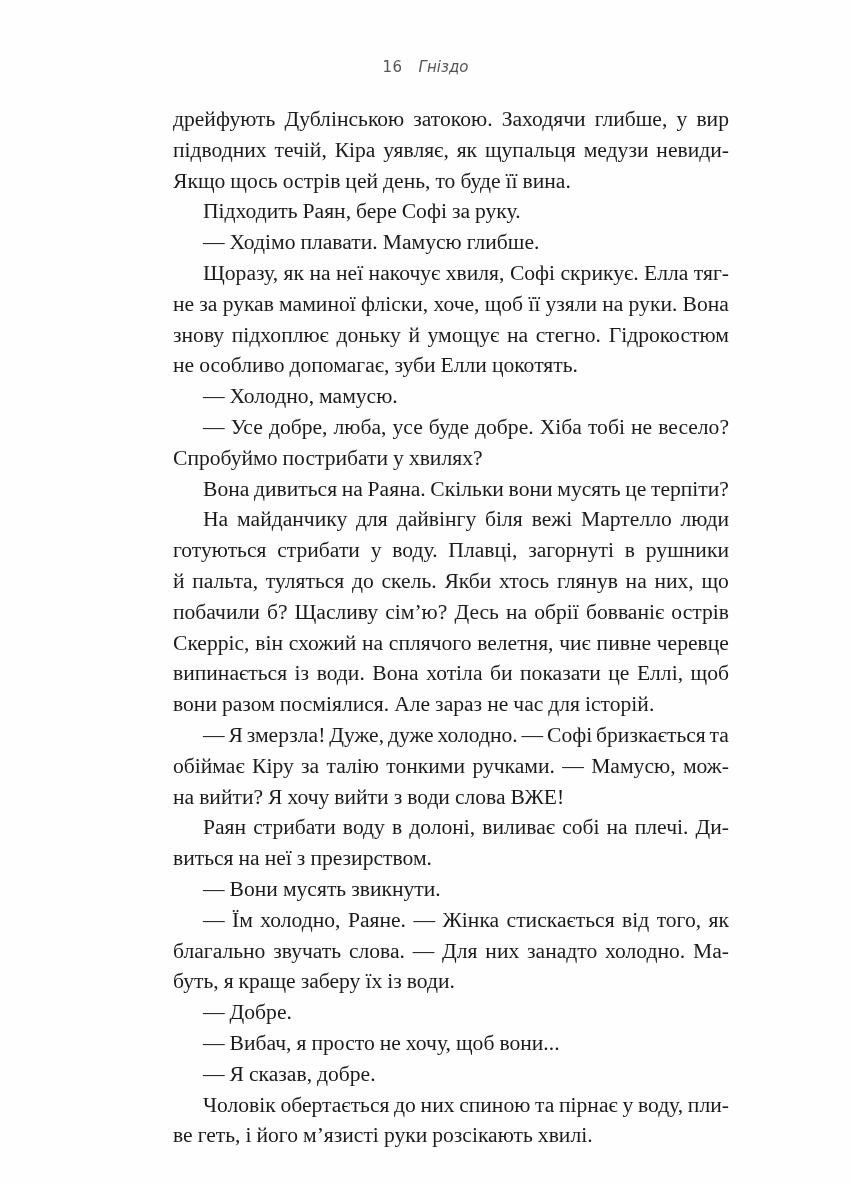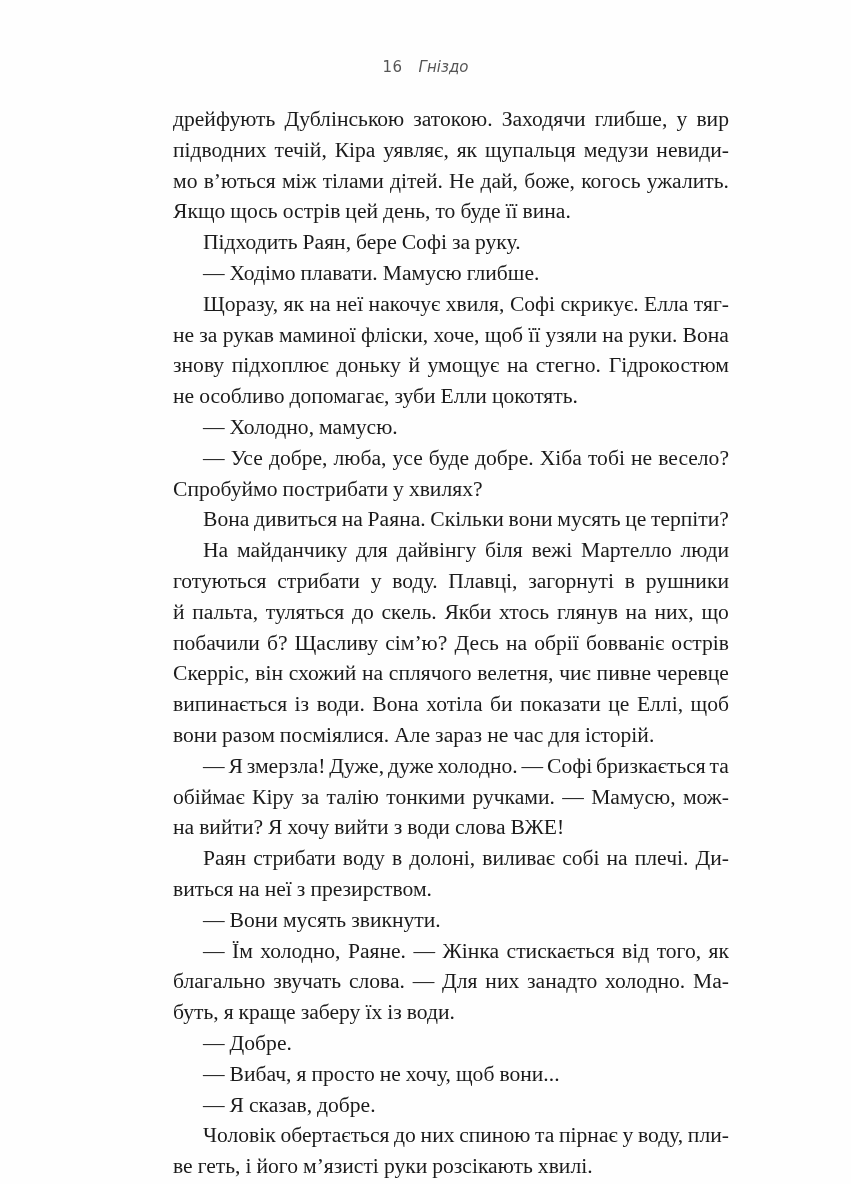--- a/index.html
+++ b/index.html
@@ -47,32 +47,20 @@
       <div class="line">
         <span class="w">підводних</span>
         <span class="w">течій,</span>
         <span class="w">Кіра</span>
         <span class="w">уявляє,</span>
         <span class="w">як</span>
         <span class="w">щупальця</span>
         <span class="w">медузи</span>
         <span class="w">невиди-</span>
       </div>
-      <div class="line">
-        <span class="w">мо</span>
-        <span class="w">в’ються</span>
-        <span class="w">між</span>
-        <span class="w">тілами</span>
-        <span class="w">дітей.</span>
-        <span class="w">Не</span>
-        <span class="w">дай,</span>
-        <span class="w">боже,</span>
-        <span class="w">когось</span>
-        <span class="w">ужалить.</span>
-      </div>
       <div class="line last">
         <span class="w">Якщо</span>
         <span class="w">щось</span>
         <span class="w">острів</span>
         <span class="w">цей</span>
         <span class="w">день,</span>
         <span class="w">то</span>
         <span class="w">буде</span>
         <span class="w">її</span>
         <span class="w">вина.</span>

